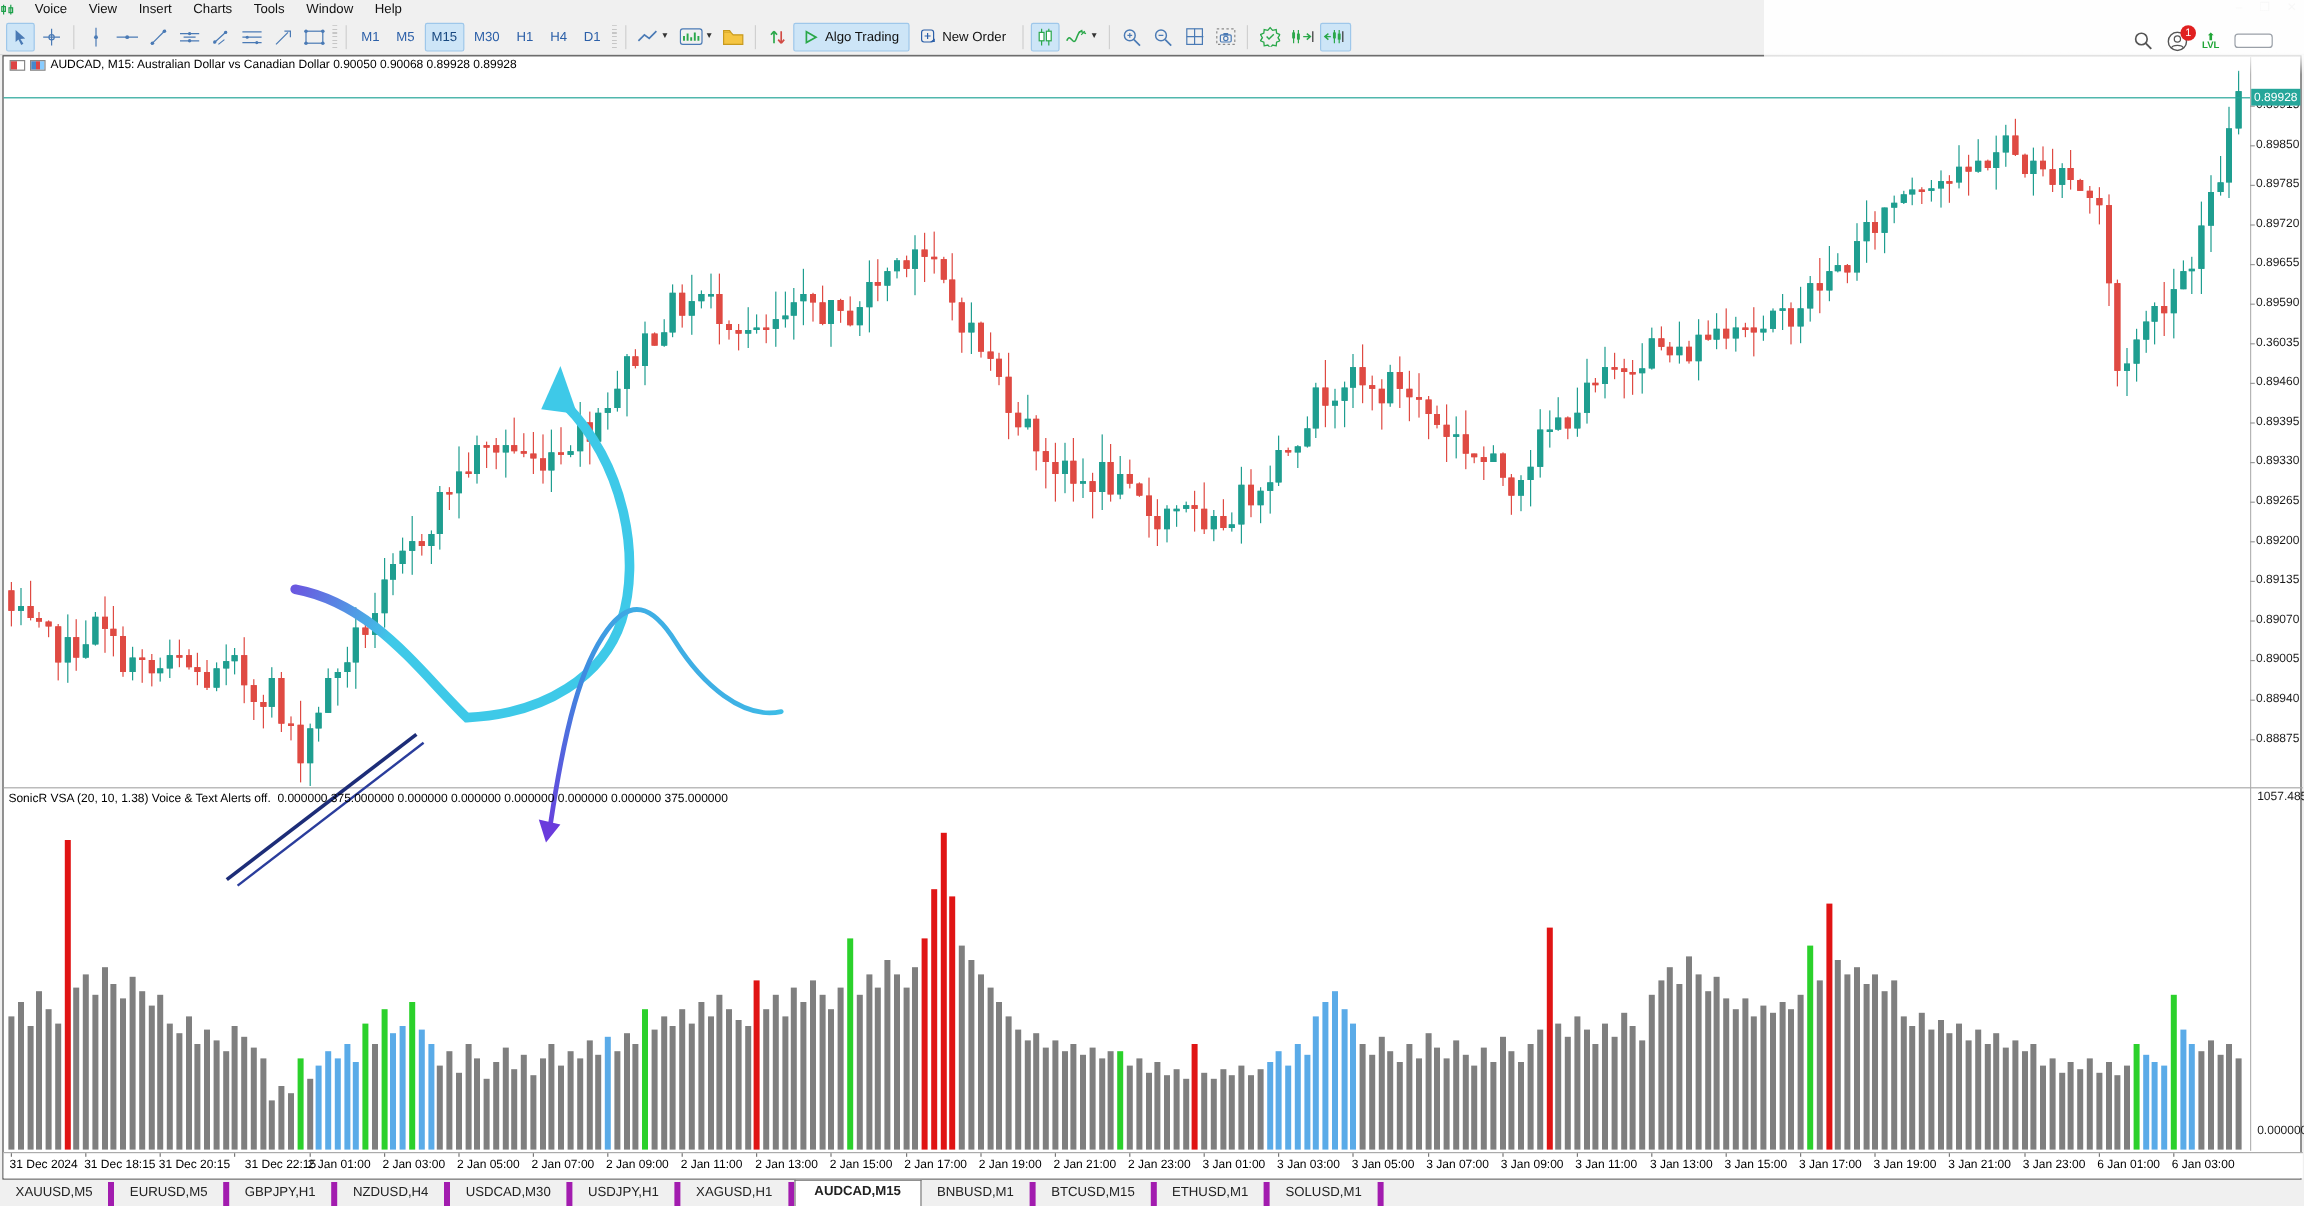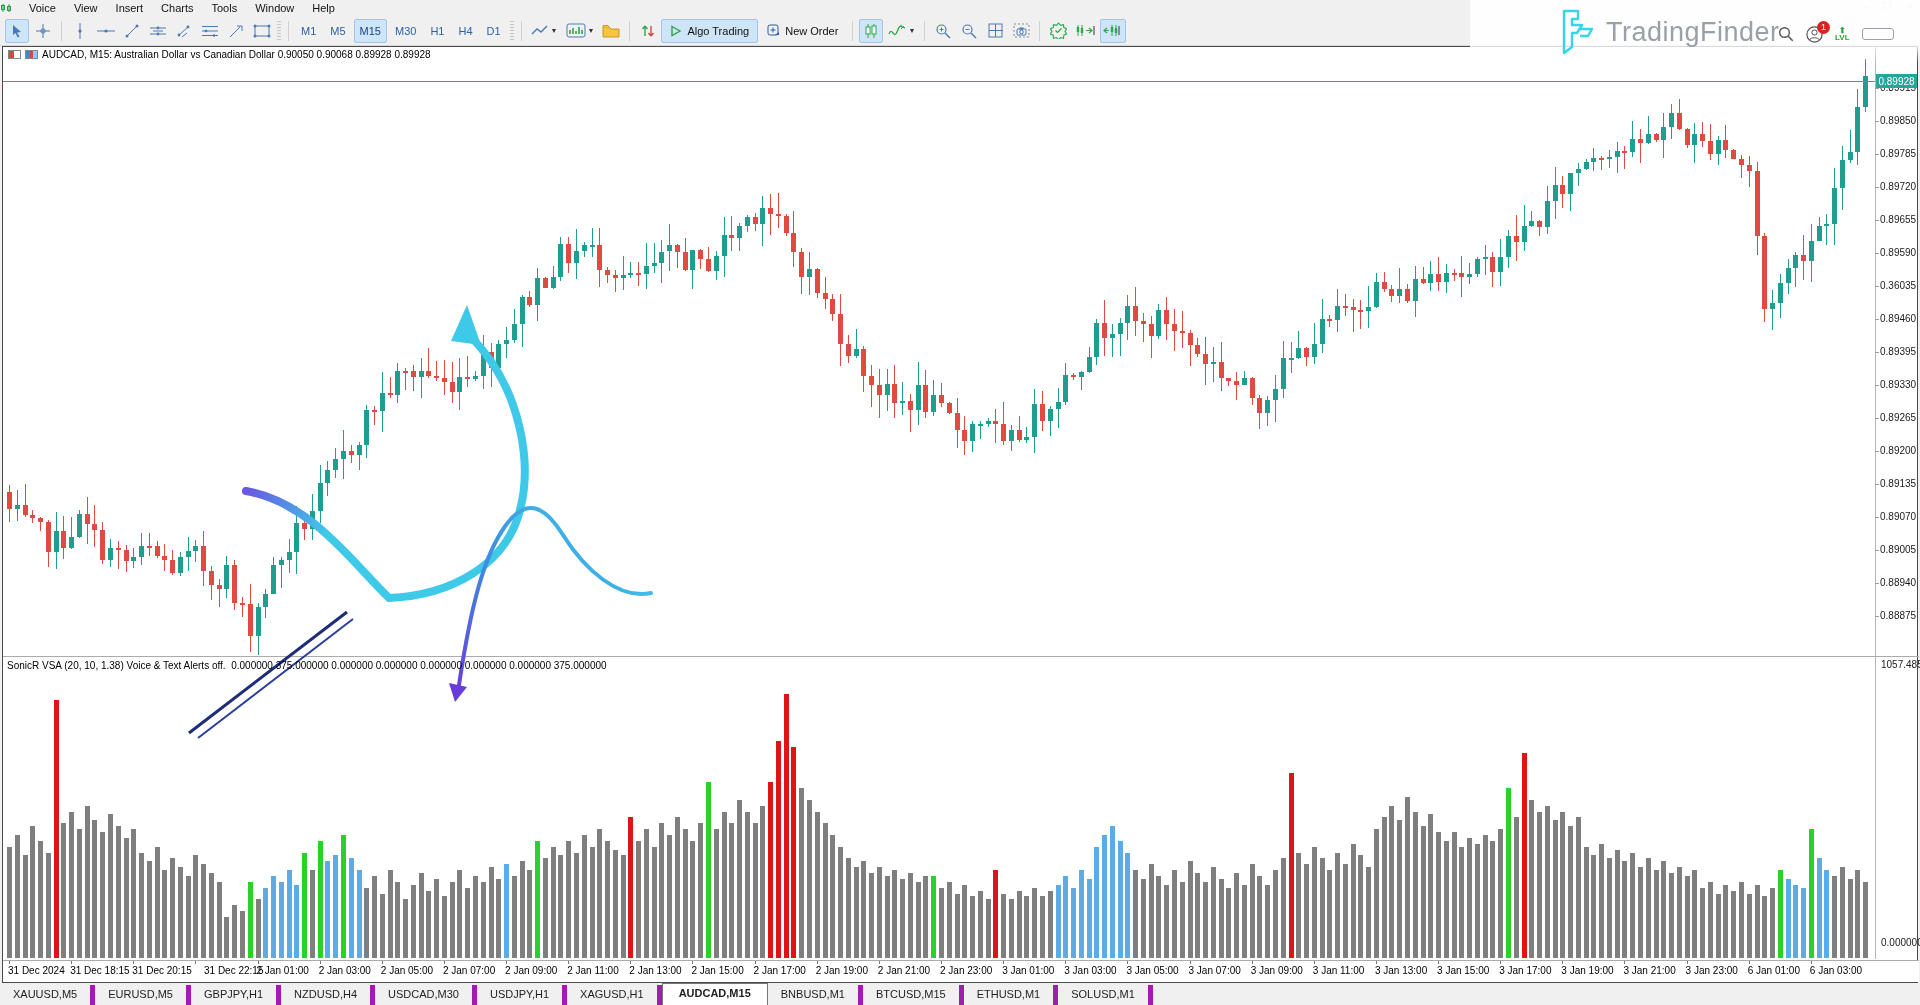--- a/index.html
+++ b/index.html
@@ -310,27 +310,20 @@
           <path d="M9 2v11M13 2v11" stroke="#2aa84a"></path>
           <rect x="7.8" y="4" width="2.4" height="5" fill="#2aa84a"></rect>
           <rect x="11.8" y="5" width="2.4" height="5" fill="#2aa84a"></rect>
           <path d="M16 3v9" stroke="#333"></path>
           <path d="M6 7.5H1M4 5L1 7.5 4 10" fill="none" stroke="#2aa84a" stroke-width="1.2"></path>
         </svg>
       </div>
   </div>
 
   <div id="wmband"></div>
-  <div id="watermark">
-    <svg class="ic" width="40" height="46" viewBox="0 0 40 46">
-      <path d="M8 2h14v8h-6v6h10l-5 8h-5v14l-8 6V2z" fill="none" stroke="#35d6e8" stroke-width="2.4" stroke-linejoin="round"></path>
-      <path d="M24 20h12l-4 7h-8" fill="none" stroke="#35d6e8" stroke-width="2.4" stroke-linejoin="round"></path>
-    </svg>
-    <span id="wmtext">TradingFinder</span>
-  </div>
   <div id="statusrow">
     <svg class="ic" width="16" height="16" viewBox="0 0 16 16">
         <circle cx="6.5" cy="6.5" r="4.8" fill="none" stroke="#555" stroke-width="1.4"></circle>
         <path d="M10.2 10.2l4.5 4.5" stroke="#555" stroke-width="1.6"></path>
       </svg>
     <span id="avatarwrap">
       <svg class="ic" width="17" height="17" viewBox="0 0 17 17">
           <circle cx="8.5" cy="8.5" r="7.6" fill="none" stroke="#555" stroke-width="1.2"></circle>
           <circle cx="8.5" cy="6.5" r="2.6" fill="none" stroke="#555"></circle>
           <path d="M3.5 14c1-3 9-3 10 0" fill="none" stroke="#555"></path>

